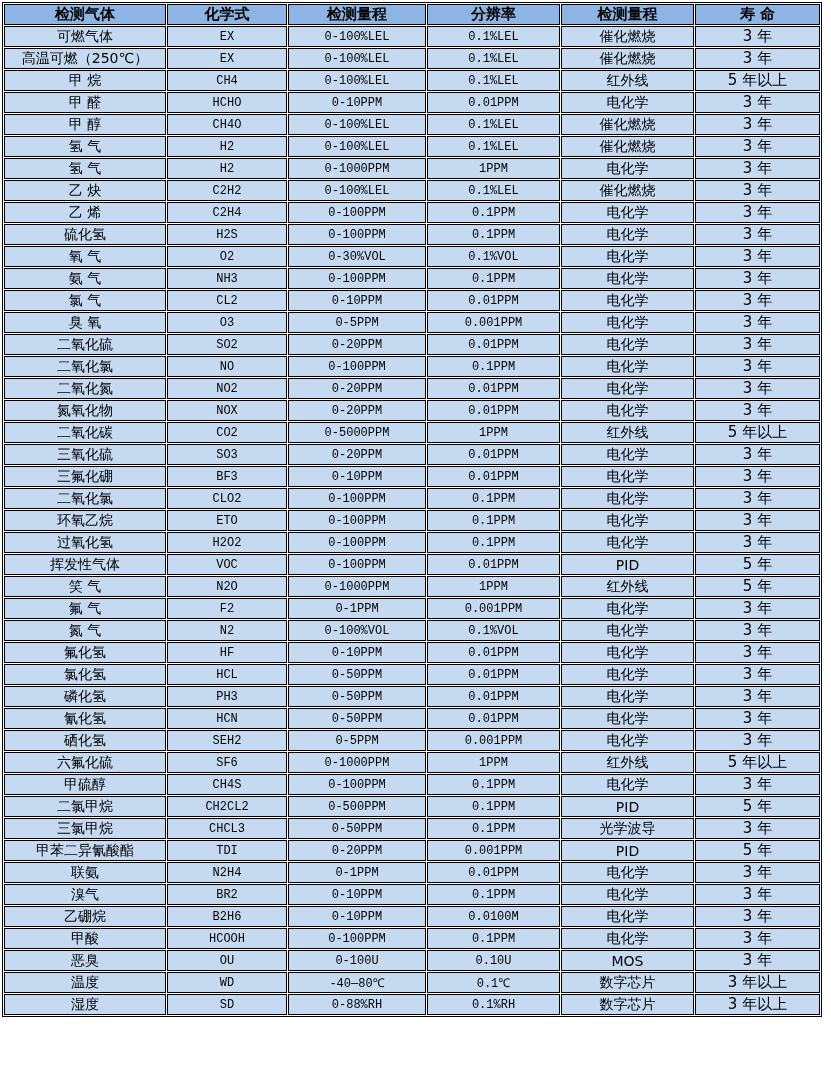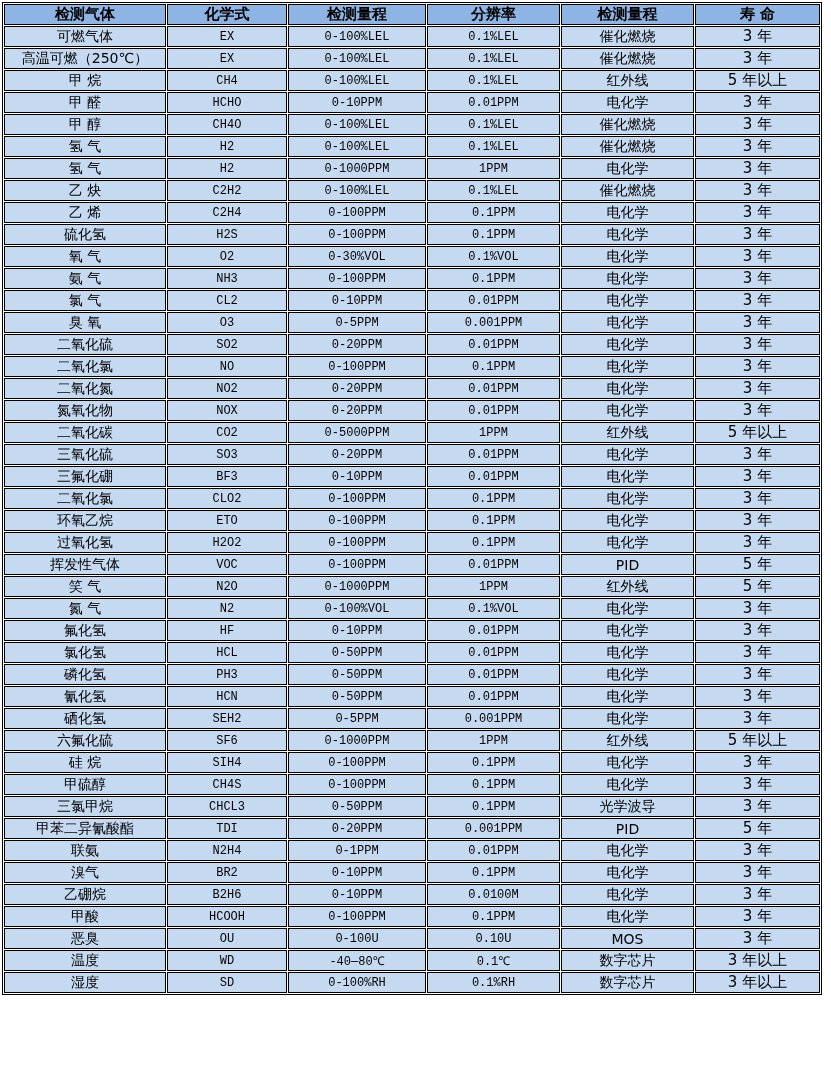--- a/index.html
+++ b/index.html
@@ -281,20 +281,28 @@
         </tr>
         <tr>
           <td class="col-zh">笑 气</td>
           <td class="col-mono">N2O</td>
           <td class="col-mono">0-1000PPM</td>
           <td class="col-mono">1PPM</td>
           <td class="col-zh">红外线</td>
           <td class="col-life">5 年</td>
         </tr>
         <tr>
+          <td class="col-zh">氟 气</td>
+          <td class="col-mono">F2</td>
+          <td class="col-mono">0-1PPM</td>
+          <td class="col-mono">0.001PPM</td>
+          <td class="col-zh">电化学</td>
+          <td class="col-life">3 年</td>
+        </tr>
+        <tr>
           <td class="col-zh">氮 气</td>
           <td class="col-mono">N2</td>
           <td class="col-mono">0-100%VOL</td>
           <td class="col-mono">0.1%VOL</td>
           <td class="col-zh">电化学</td>
           <td class="col-life">3 年</td>
         </tr>
         <tr>
           <td class="col-zh">氟化氢</td>
           <td class="col-mono">HF</td>
@@ -337,34 +345,34 @@
         </tr>
         <tr>
           <td class="col-zh">六氟化硫</td>
           <td class="col-mono">SF6</td>
           <td class="col-mono">0-1000PPM</td>
           <td class="col-mono">1PPM</td>
           <td class="col-zh">红外线</td>
           <td class="col-life">5 年以上</td>
         </tr>
         <tr>
-          <td class="col-zh">硅 烷</td>
-          <td class="col-mono">SIH4</td>
-          <td class="col-mono">0-100PPM</td>
-          <td class="col-mono">0.1PPM</td>
-          <td class="col-zh">电化学</td>
-          <td class="col-life">3 年</td>
-        </tr>
-        <tr>
           <td class="col-zh">甲硫醇</td>
           <td class="col-mono">CH4S</td>
           <td class="col-mono">0-100PPM</td>
           <td class="col-mono">0.1PPM</td>
           <td class="col-zh">电化学</td>
           <td class="col-life">3 年</td>
+        </tr>
+        <tr>
+          <td class="col-zh">二氯甲烷</td>
+          <td class="col-mono">CH2CL2</td>
+          <td class="col-mono">0-500PPM</td>
+          <td class="col-mono">0.1PPM</td>
+          <td class="col-zh">PID</td>
+          <td class="col-life">5 年</td>
         </tr>
         <tr>
           <td class="col-zh">三氯甲烷</td>
           <td class="col-mono">CHCL3</td>
           <td class="col-mono">0-50PPM</td>
           <td class="col-mono">0.1PPM</td>
           <td class="col-zh">光学波导</td>
           <td class="col-life">3 年</td>
         </tr>
         <tr>
@@ -419,20 +427,20 @@
           <td class="col-zh">温度</td>
           <td class="col-mono">WD</td>
           <td class="col-mono">-40—80℃</td>
           <td class="col-mono">0.1℃</td>
           <td class="col-zh">数字芯片</td>
           <td class="col-life">3 年以上</td>
         </tr>
         <tr>
           <td class="col-zh">湿度</td>
           <td class="col-mono">SD</td>
-          <td class="col-mono">0-100%RH</td>
+          <td class="col-mono">0-88%RH</td>
           <td class="col-mono">0.1%RH</td>
           <td class="col-zh">数字芯片</td>
           <td class="col-life">3 年以上</td>
         </tr>
       </tbody>
   </table>
 </div>
 
 </body></html>

